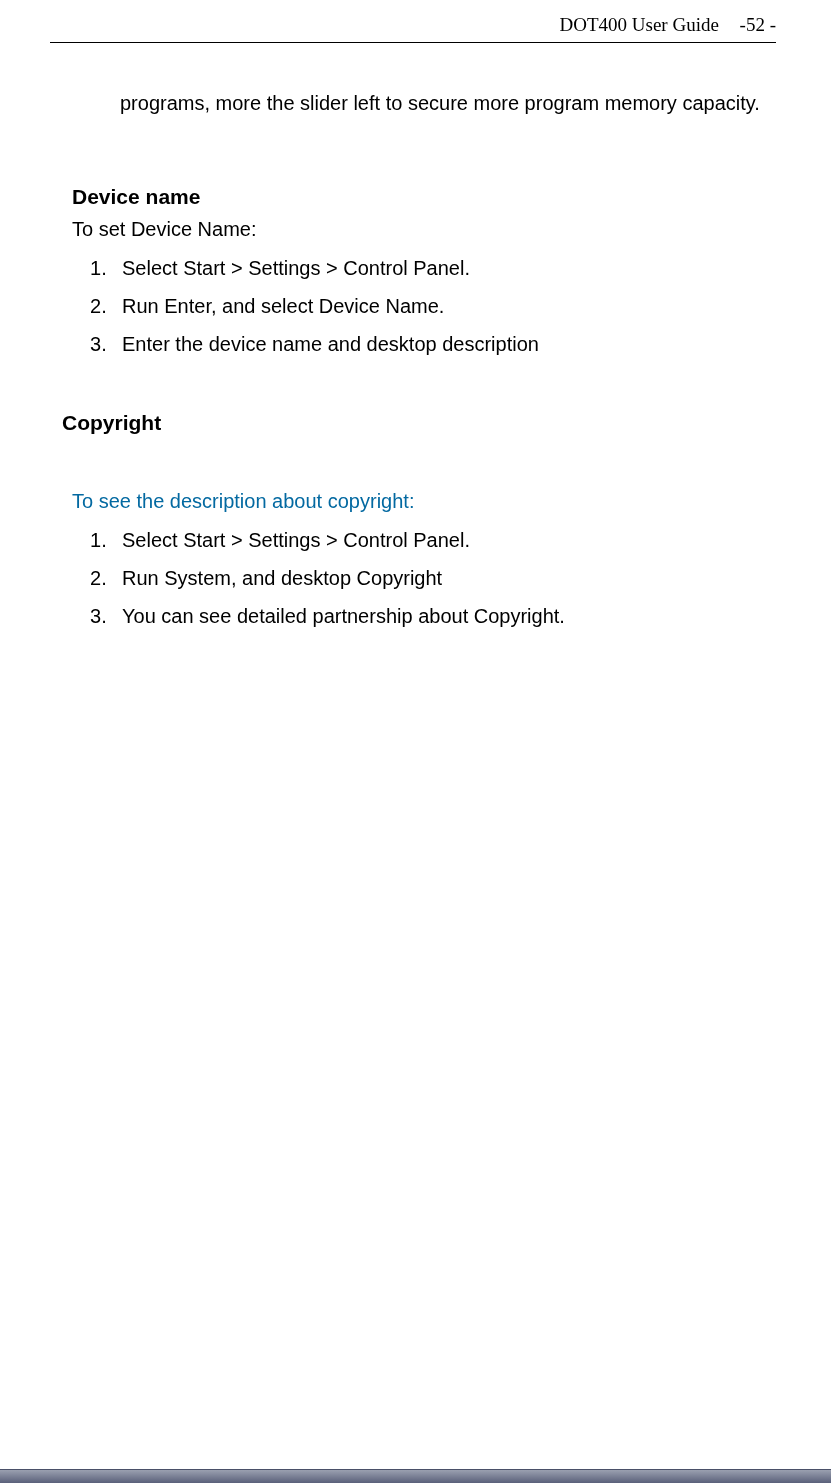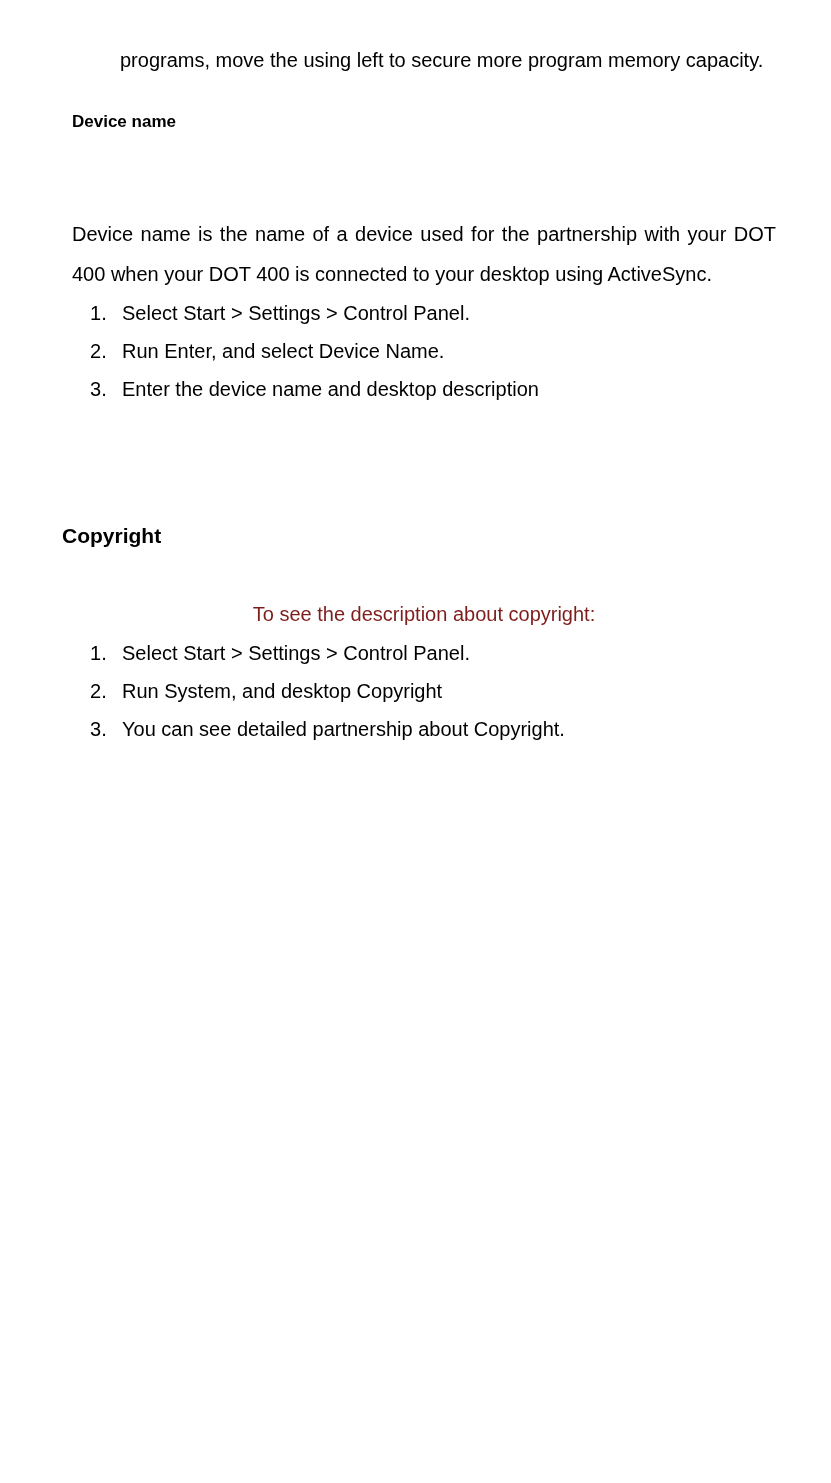--- a/index.html
+++ b/index.html
@@ -46,23 +46,23 @@
     }
     .intro-para {
       font-size: 20px;
       line-height: 2.0;
       text-align: justify;
       margin-top: 40px;
       padding-left: 48px;
       color: #000;
     }
     .section-heading-1 {
-      font-size: 17px;
+      font-size: 21px;
       font-weight: bold;
-      margin-top: 32px;
+      margin-top: 62px;
       color: #000;
     }
     .section-para-1 {
       font-size: 20px;
       line-height: 2.0;
       text-align: justify;
       margin-top: 82px;
       color: #000;
     }
     .sub-para {
@@ -86,30 +86,29 @@
       position: relative;
     }
     .ol-1 li::before {
       content: counter(item) ".";
       position: absolute;
       left: 0;
     }
     .section-heading-2 {
       font-size: 21px;
       font-weight: bold;
-      margin-top: 116px;
+      margin-top: 48px;
       margin-left: -10px;
       color: #000;
     }
     .section-para-2 {
       font-size: 20px;
       line-height: 2.0;
       margin-top: 46px;
-      color: #7f1d1d;
-      text-align: center;
+      color: #0369a1;
     }
     .ol-2 {
       list-style: none;
       counter-reset: item2;
       font-size: 20px;
       line-height: 1.9;
       color: #000;
       padding-left: 18px;
       margin-top: 0;
     }
@@ -130,27 +129,32 @@
       width: 100%;
       height: 14px;
       background: linear-gradient(to bottom, #9aa0b0 0%, #5a607a 100%);
       border-top: 1px solid #4a5068;
     }
   </style>
 </head>
 <body>
 
 <div class="page">
+  <div class="header">
+    <span class="header-title">DOT400 User Guide</span>
+    <span class="header-page">-52 -</span>
+    <hr class="header-rule">
+  </div>
 
   <div class="content">
-    <p class="intro-para">programs, move the using left to secure more program memory capacity.</p>
+    <p class="intro-para">programs, more the slider left to secure more program memory capacity.</p>
 
     <h2 class="section-heading-1">Device name</h2>
 
-    <p class="section-para-1">Device name is the name of a device used for the partnership with your DOT 400 when your DOT 400 is connected to your desktop using ActiveSync.</p>
+    <p class="sub-para">To set Device Name:</p>
 
     <ol class="ol-1">
       <li>Select Start &gt; Settings &gt; Control Panel.</li>
       <li>Run Enter, and select Device Name.</li>
       <li>Enter the device name and desktop description</li>
     </ol>
 
     <h2 class="section-heading-2">Copyright</h2>
 
     <p class="section-para-2">To see the description about copyright:</p>

